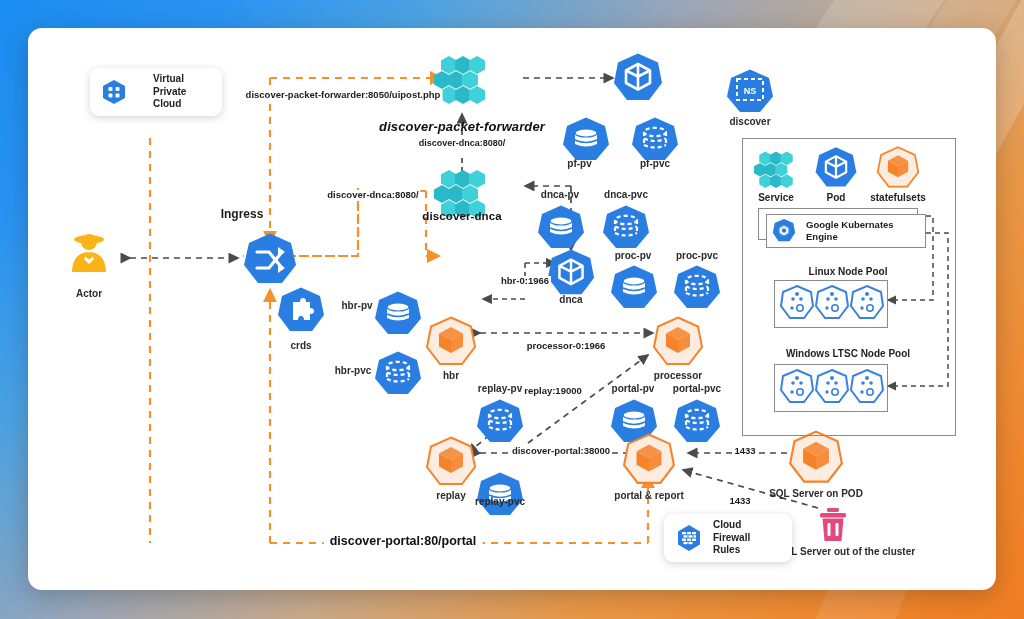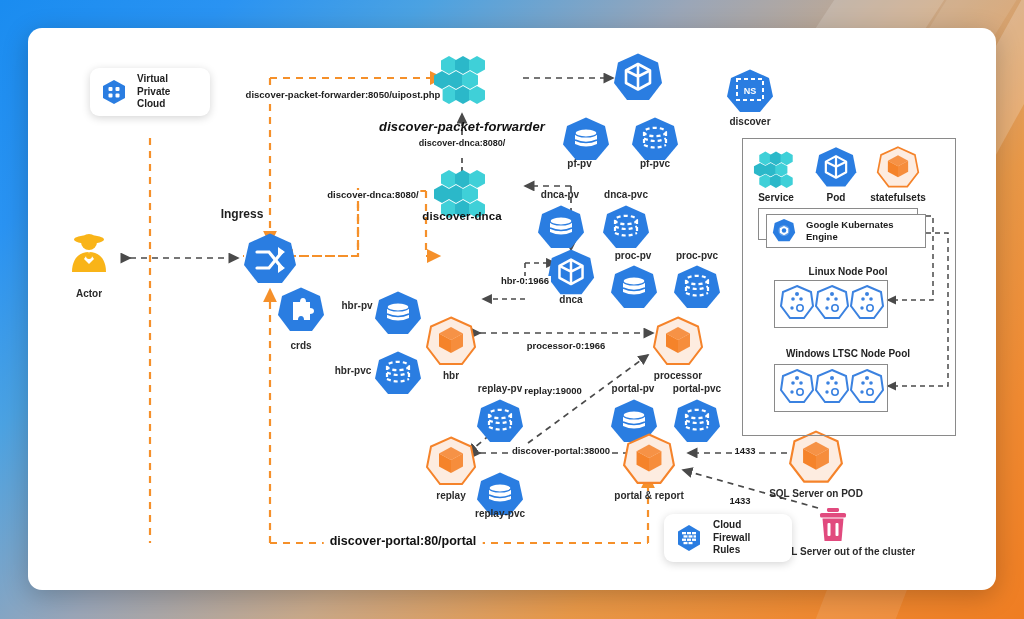--- a/index.html
+++ b/index.html
@@ -167,21 +167,21 @@
 
         <path d="M790,480 L655,442" stroke="#4a4a4a" stroke-width="1.7" stroke-dasharray="6,5" marker-end="url(#ag)"></path>
 
         <path d="M760,425 L762,445" stroke="none"></path>
 
         <path d="M880,188 L905,188 L905,272 L860,272" stroke="#4a4a4a" stroke-width="1.5" stroke-dasharray="5,4" marker-end="url(#ag)"></path>
         <path d="M880,205 L920,205 L920,358 L860,358" stroke="#4a4a4a" stroke-width="1.5" stroke-dasharray="5,4" marker-end="url(#ag)"></path>
       </g>
     </svg>
 
-    <div class="chip" style="left:62px; top:40px; width:120px; height:48px;">
+    <div class="chip" style="left:62px; top:40px; width:132px; height:48px;gap:16px;">
       <svg width="28" height="28" viewBox="0 0 28 28">
         <polygon points="14,2 25,8 25,20 14,26 3,20 3,8" fill="#2a7de1"></polygon>
         <rect x="8.5" y="9" width="4" height="4" rx="1" fill="#fff"></rect>
         <rect x="15.5" y="9" width="4" height="4" rx="1" fill="#fff"></rect>
         <rect x="8.5" y="15.5" width="4" height="4" rx="1" fill="#fff"></rect>
         <rect x="15.5" y="15.5" width="4" height="4" rx="1" fill="#fff"></rect>
       </svg>
       <div class="chip-txt">
         <span>Virtual</span><br>
         <span>Private Cloud</span>
@@ -394,21 +394,21 @@
     </svg>
     <div class="lbl node-cap" style="left:423px; top:462px;">replay</div>
 
     <svg style="position:absolute; left:447px; top:443px;" width="50" height="48" viewBox="0 0 50 48">
       <polygon points="25,1.5 44,10 48,28.5 35,44 15,44 2,28.5 6,10" fill="#2a7de1"></polygon>
       <ellipse cx="25" cy="17" rx="11" ry="4" fill="#fff"></ellipse>
       <path d="M14,17 L14,28 Q25,33 36,28 L36,17" fill="#fff"></path>
       <ellipse cx="25" cy="17" rx="11" ry="4" fill="none" stroke="#2a7de1" stroke-width="1.2"></ellipse>
       <path d="M14,24 Q25,29 36,24" fill="none" stroke="#2a7de1" stroke-width="1.4"></path>
     </svg>
-    <div class="lbl node-cap" style="left:472px; top:480px;text-align:center;">replay-pvc</div>
+    <div class="lbl node-cap" style="left:472px; top:468px;text-align:center;">replay-pvc</div>
 
     <div class="lbl node-cap" style="left:605px; top:355px;">portal-pv</div>
     <svg style="position:absolute; left:581px; top:370px;" width="50" height="48" viewBox="0 0 50 48">
       <polygon points="25,1.5 44,10 48,28.5 35,44 15,44 2,28.5 6,10" fill="#2a7de1"></polygon>
       <ellipse cx="25" cy="17" rx="11" ry="4" fill="#fff"></ellipse>
       <path d="M14,17 L14,28 Q25,33 36,28 L36,17" fill="#fff"></path>
       <ellipse cx="25" cy="17" rx="11" ry="4" fill="none" stroke="#2a7de1" stroke-width="1.2"></ellipse>
       <path d="M14,24 Q25,29 36,24" fill="none" stroke="#2a7de1" stroke-width="1.4"></path>
     </svg>
 

